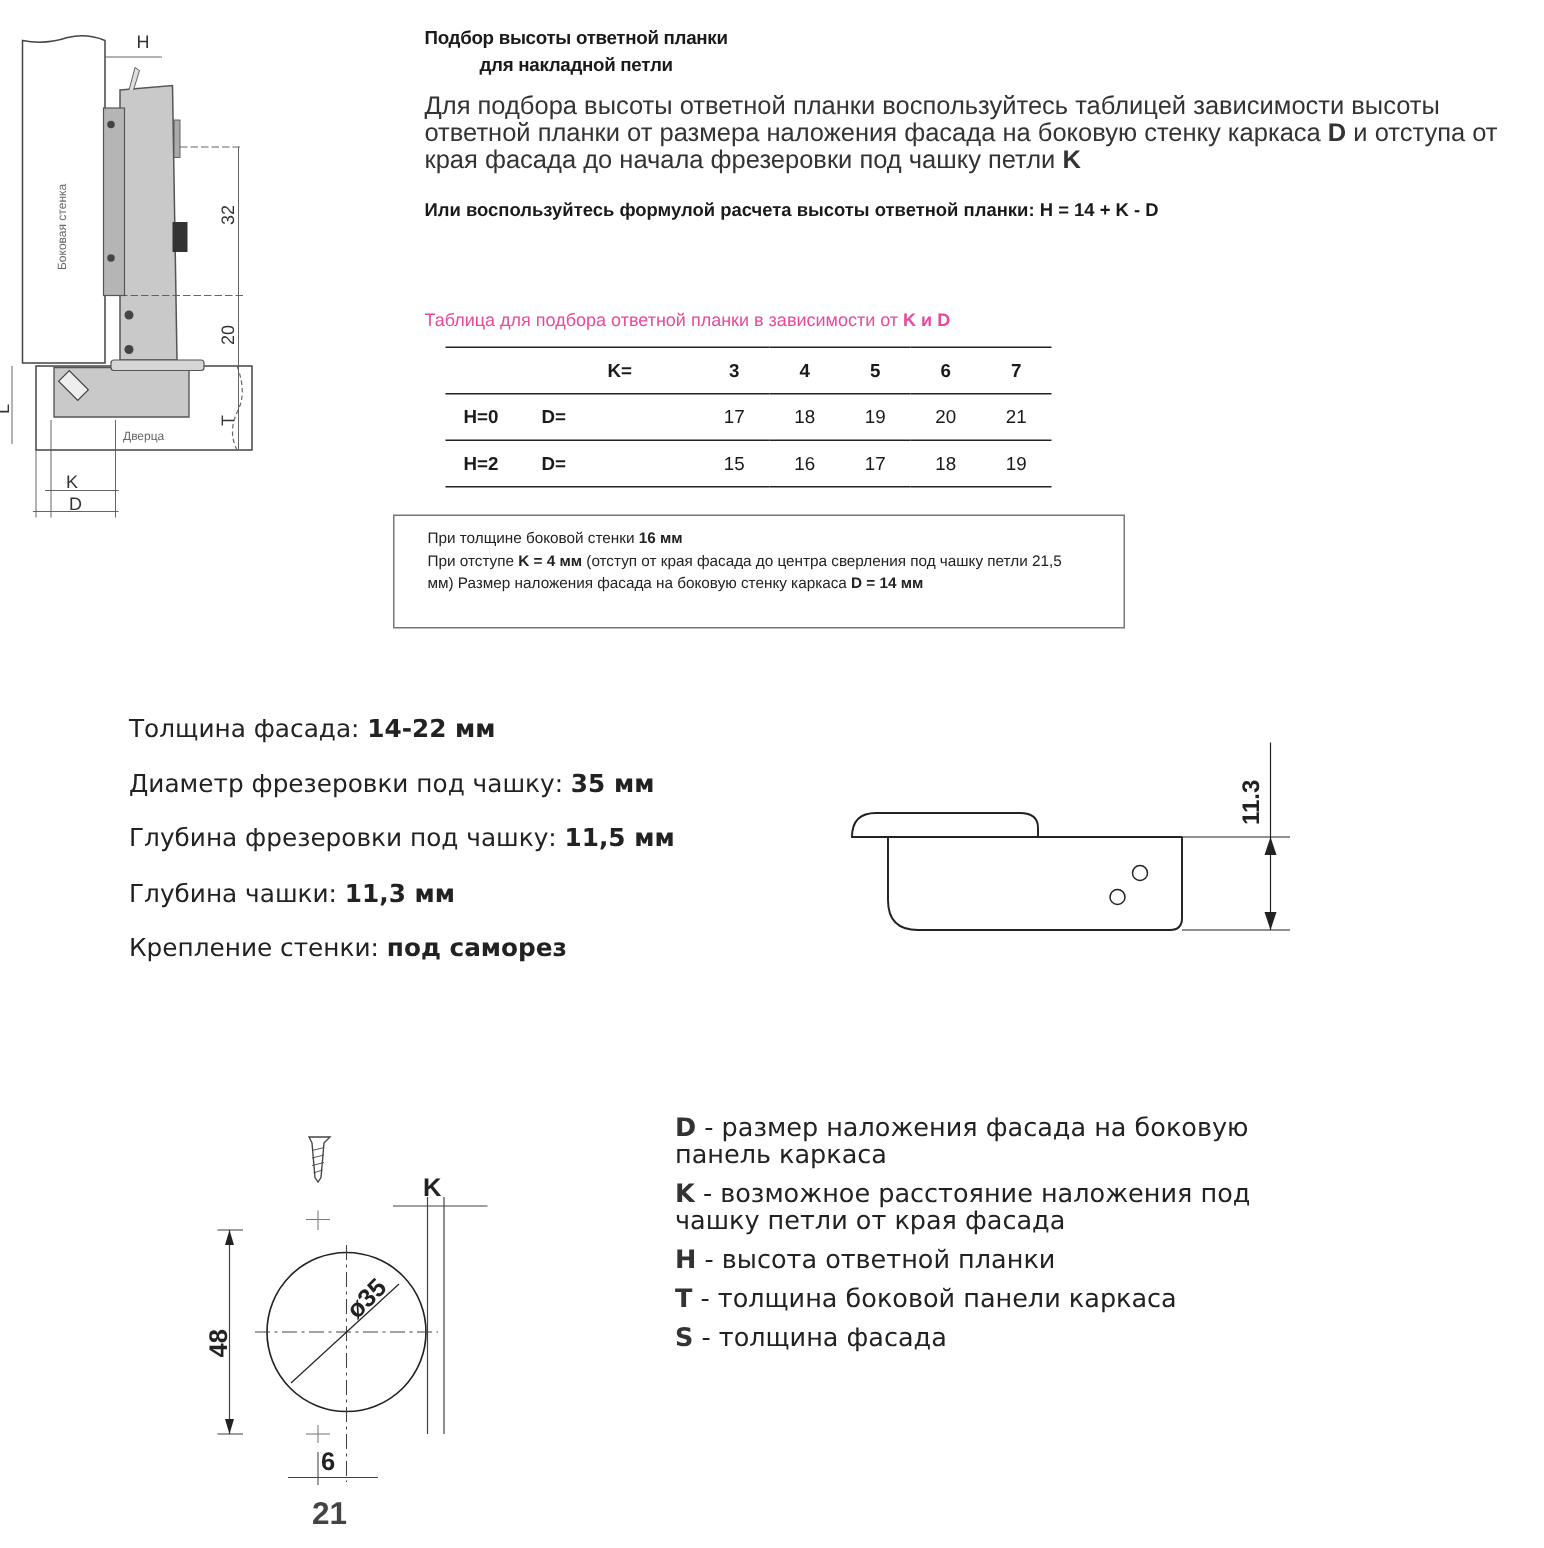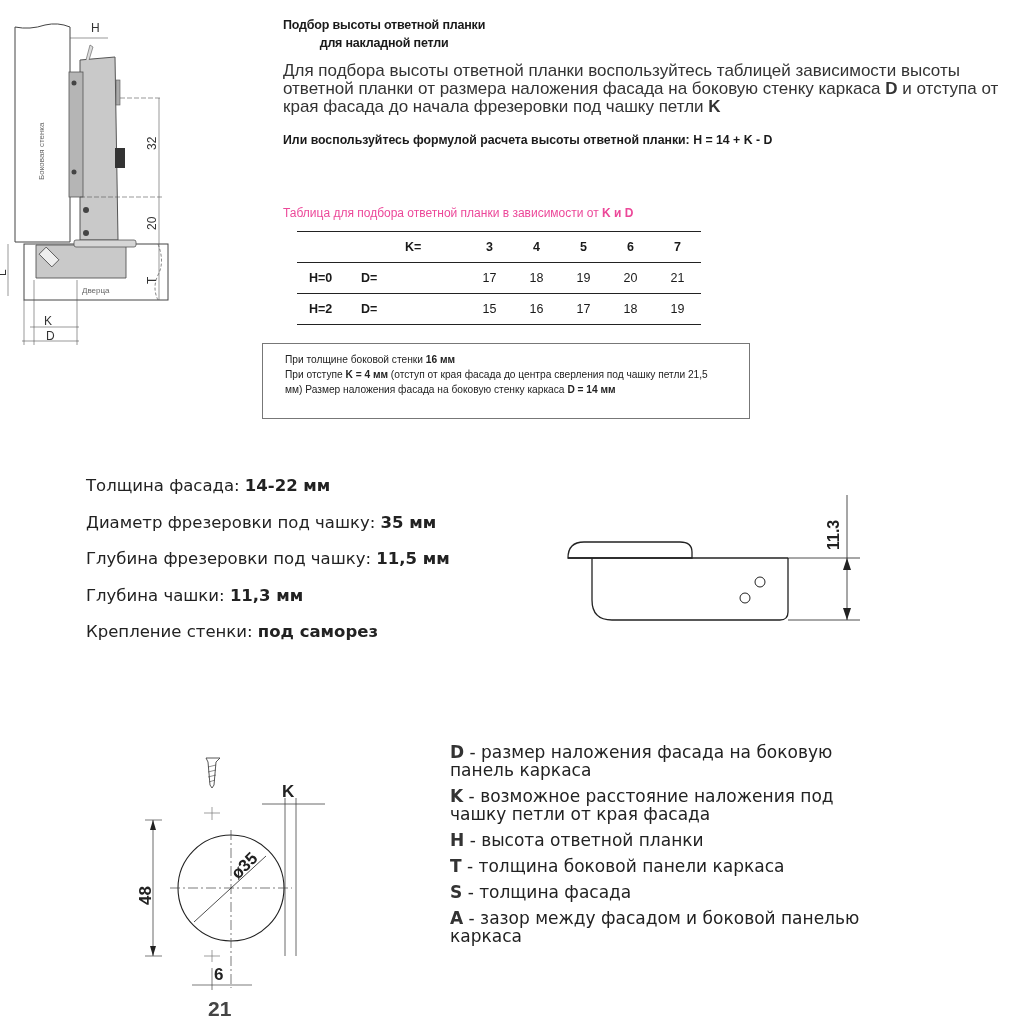--- a/index.html
+++ b/index.html
@@ -184,14 +184,13 @@
   <text x="94" y="240" font-size="17" font-weight="bold" fill="#222" font-family="Liberation Sans, sans-serif">6</text>
   <text x="88" y="276" font-size="21" font-weight="bold" fill="#444" font-family="Liberation Sans, sans-serif">21</text>
 </svg>
 
 <div class="abs legend">
   <div class="li"><b>D</b><span> - размер наложения фасада на боковую панель каркаса</span></div>
   <div class="li"><b>K</b><span> - возможное расстояние наложения под чашку петли от края фасада</span></div>
   <div class="li"><b>H</b><span> - высота ответной планки</span></div>
   <div class="li"><b>T</b><span> - толщина боковой панели каркаса</span></div>
   <div class="li"><b>S</b><span> -  толщина фасада</span></div>
-  <div class="li"><b>A</b><span> - зазор между фасадом и боковой панелью каркаса</span></div>
 </div>
 
 </body></html>

